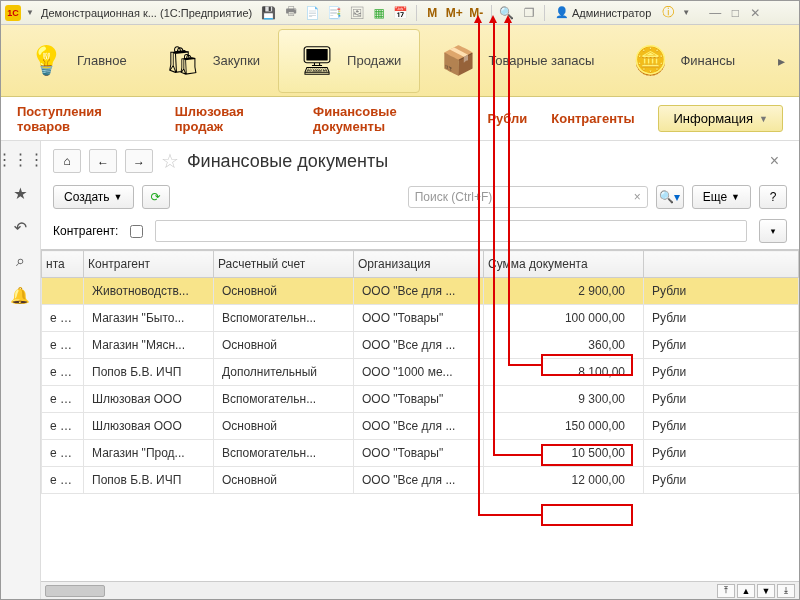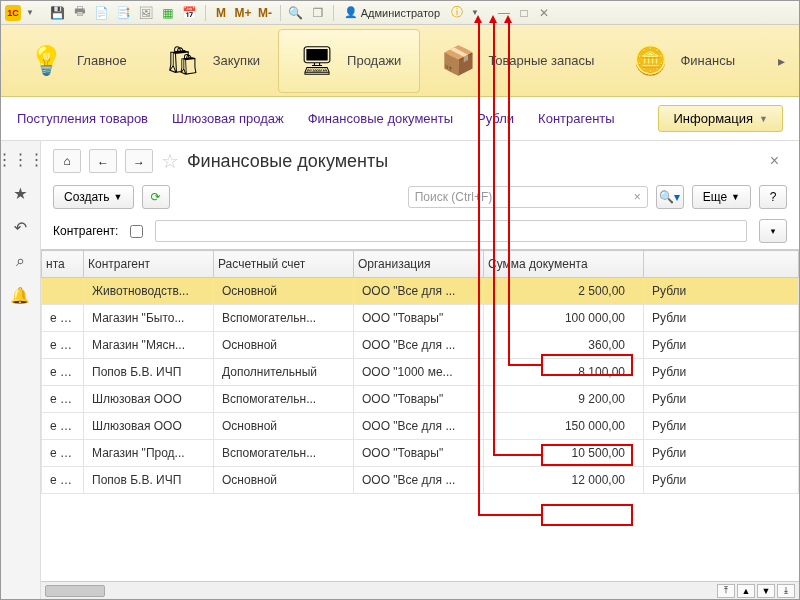--- a/index.html
+++ b/index.html
@@ -17,21 +17,21 @@
 .wincontrols{display:flex;gap:2px;margin-left:5px;}
 
 .sections { height: 72px; background: linear-gradient(#fcf0c0,#f8e8a0); display:flex; align-items:center; padding: 0 8px; border-bottom:1px solid #d5c878;}
 .section { display:flex; align-items:center; gap:10px; padding: 6px 18px; height:64px; cursor:pointer; border-radius:4px;}
 .section.active { background: linear-gradient(#fff8d8,#f8eca8); border:1px solid #e0d080;}
 .section .sicon { width:40px; height:40px; display:flex;align-items:center;justify-content:center;font-size:28px;}
 .section .slabel { font-size:13px; color:#444;}
 .sections .more{margin-left:auto;font-size:14px;color:#666;padding:0 6px;cursor:pointer;}
 
 .subnav { height: 44px; background:#fff; display:flex; align-items:center; gap:24px; padding:0 16px; border-bottom:1px solid #ddd; font-size:13px;}
-.subnav .nlink{color:#4c1d95;cursor:pointer;}
+.subnav .nlink{color:#c2410c;cursor:pointer;font-weight:bold;}
 .subnav .info-btn{margin-left:auto;border:1px solid #d8c860;background:linear-gradient(#fdf5d0,#f5e8a0);padding:5px 14px;border-radius:3px;cursor:pointer;display:flex;align-items:center;gap:6px;font-size:13px;}
 
 .main { position:absolute; top:140px; left:0; right:0; bottom:0; display:flex;}
 .leftbar { width:40px; background:#f4f4f4; border-right:1px solid #ddd; display:flex; flex-direction:column; align-items:center; padding-top:8px; gap:14px;}
 .leftbar .lbtn{width:20px;height:20px;display:flex;align-items:center;justify-content:center;color:#555;font-size:16px;cursor:pointer;}
 
 .content { flex:1; background:#fff; display:flex; flex-direction:column; position:relative;}
 .chead { display:flex; align-items:center; padding:8px 12px; gap:8px;}
 .chead .navbtn{width:28px;height:24px;border:1px solid #ccc;background:#fafafa;display:flex;align-items:center;justify-content:center;cursor:pointer;font-size:12px;border-radius:2px;}
 .chead .star{color:#ccc;font-size:20px;}
@@ -68,20 +68,21 @@
 .highlight-box{position:absolute;border:2px solid #d00;pointer-events:none;}
 .arrow-line{position:absolute;background:#d00;pointer-events:none;}
 .arrow-head{position:absolute;width:0;height:0;border-left:4px solid transparent;border-right:4px solid transparent;border-bottom:8px solid #d00;pointer-events:none;}
 </style>
 </head>
 <body>
 
 <div class="titlebar">
   <div class="app-icon">1C</div>
   <div class="dd">▼</div>
+  <div class="title">Демонстрационная к...   (1С:Предприятие)</div>
   <div class="tb-icons">
     <div class="tb-btn">💾</div>
     <div class="tb-btn">🖶</div>
     <div class="tb-btn">📄</div>
     <div class="tb-btn">📑</div>
     <div class="tb-btn">🖼</div>
     <div class="tb-btn" style="color:#3a3;">▦</div>
     <div class="tb-btn">📅</div>
     <div class="tb-sep"></div>
     <div class="tb-btn tb-m">M</div>
@@ -196,21 +197,21 @@
             <th style="width:160px;">Сумма документа</th>
             <th></th>
           </tr>
         </thead>
         <tbody id="tbody">
             <tr class="sel">
               <td class="c0"></td>
               <td class="c1">Животноводств...</td>
               <td class="c2">Основной</td>
               <td class="c3">ООО "Все для ...</td>
-              <td class="num">2 500,00</td>
+              <td class="num">2 900,00</td>
               <td class="c5">Рубли</td>
             </tr>
             <tr>
               <td class="c0">е д...</td>
               <td class="c1">Магазин "Быто...</td>
               <td class="c2">Вспомогательн...</td>
               <td class="c3">ООО "Товары"</td>
               <td class="num">100 000,00</td>
               <td class="c5">Рубли</td>
             </tr>
@@ -228,21 +229,21 @@
               <td class="c2">Дополнительный</td>
               <td class="c3">ООО "1000 ме...</td>
               <td class="num">8 100,00</td>
               <td class="c5">Рубли</td>
             </tr>
             <tr>
               <td class="c0">е д...</td>
               <td class="c1">Шлюзовая ООО</td>
               <td class="c2">Вспомогательн...</td>
               <td class="c3">ООО "Товары"</td>
-              <td class="num">9 200,00</td>
+              <td class="num">9 300,00</td>
               <td class="c5">Рубли</td>
             </tr>
             <tr>
               <td class="c0">е д...</td>
               <td class="c1">Шлюзовая ООО</td>
               <td class="c2">Основной</td>
               <td class="c3">ООО "Все для ...</td>
               <td class="num">150 000,00</td>
               <td class="c5">Рубли</td>
             </tr>

